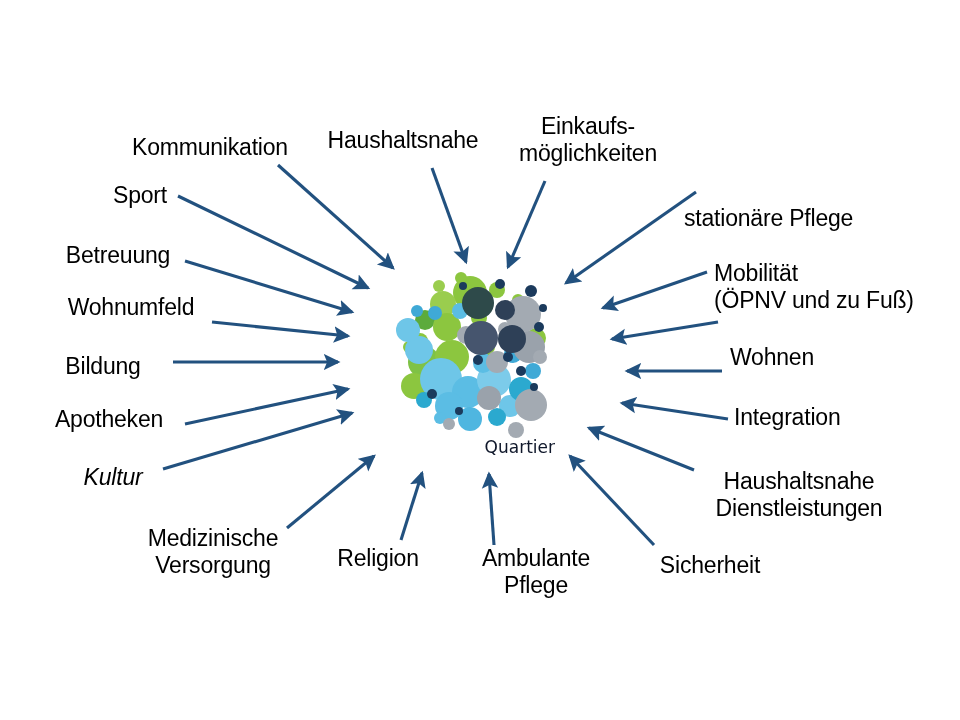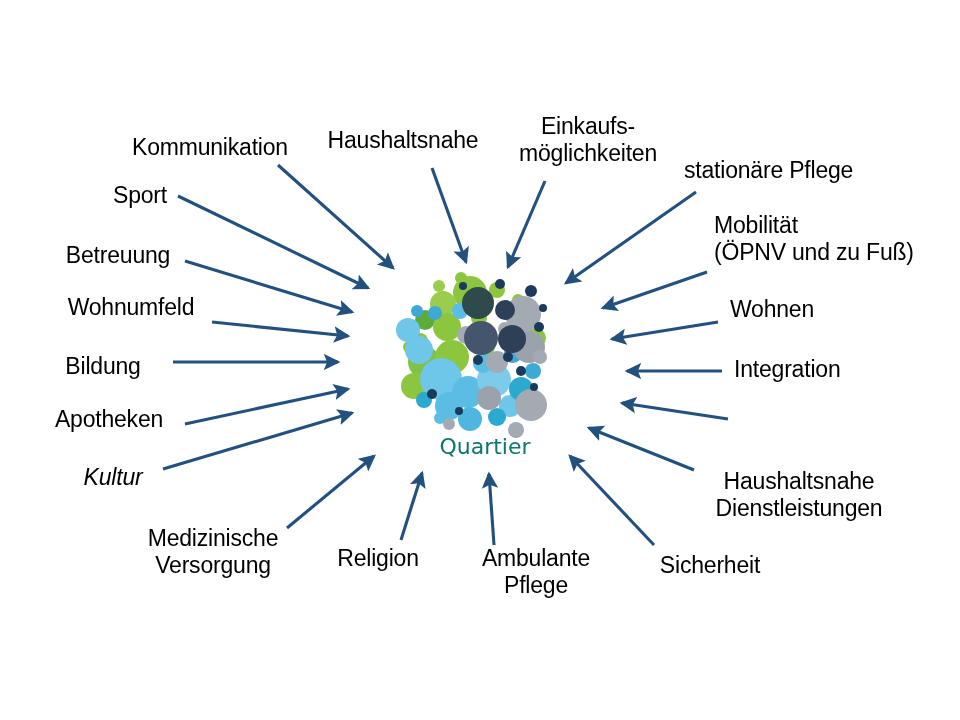--- a/index.html
+++ b/index.html
@@ -33,29 +33,29 @@
   .label {
     position: absolute;
     color: #000000;
     font-family: "Liberation Sans", sans-serif;
     font-size: 23px;
     line-height: 27px;
     white-space: pre;
     letter-spacing: -0.2px;
   }
   .label.c  { text-align: center; }
-  .label.l  { text-align: left; }
+  .label.l  { text-align: left; margin-top: 48px; }
   #center-label {
     position: absolute;
-    color: #0f766e;
+    color: #0f172a;
     font-family: "DejaVu Sans", sans-serif;
-    font-size: 22px;
+    font-size: 17px;
     line-height: 20px;
     white-space: pre;
-    text-align: center;
+    text-align: right;
   }
 </style>
 </head>
 <body>
 
 <div id="stage">
 
   <svg id="arrow-layer" viewBox="0 0 960 720" width="960" height="720" xmlns="http://www.w3.org/2000/svg">
     <defs>
       <marker id="ah" markerWidth="6" markerHeight="6" refX="4.6" refY="3" orient="auto" markerUnits="strokeWidth">

